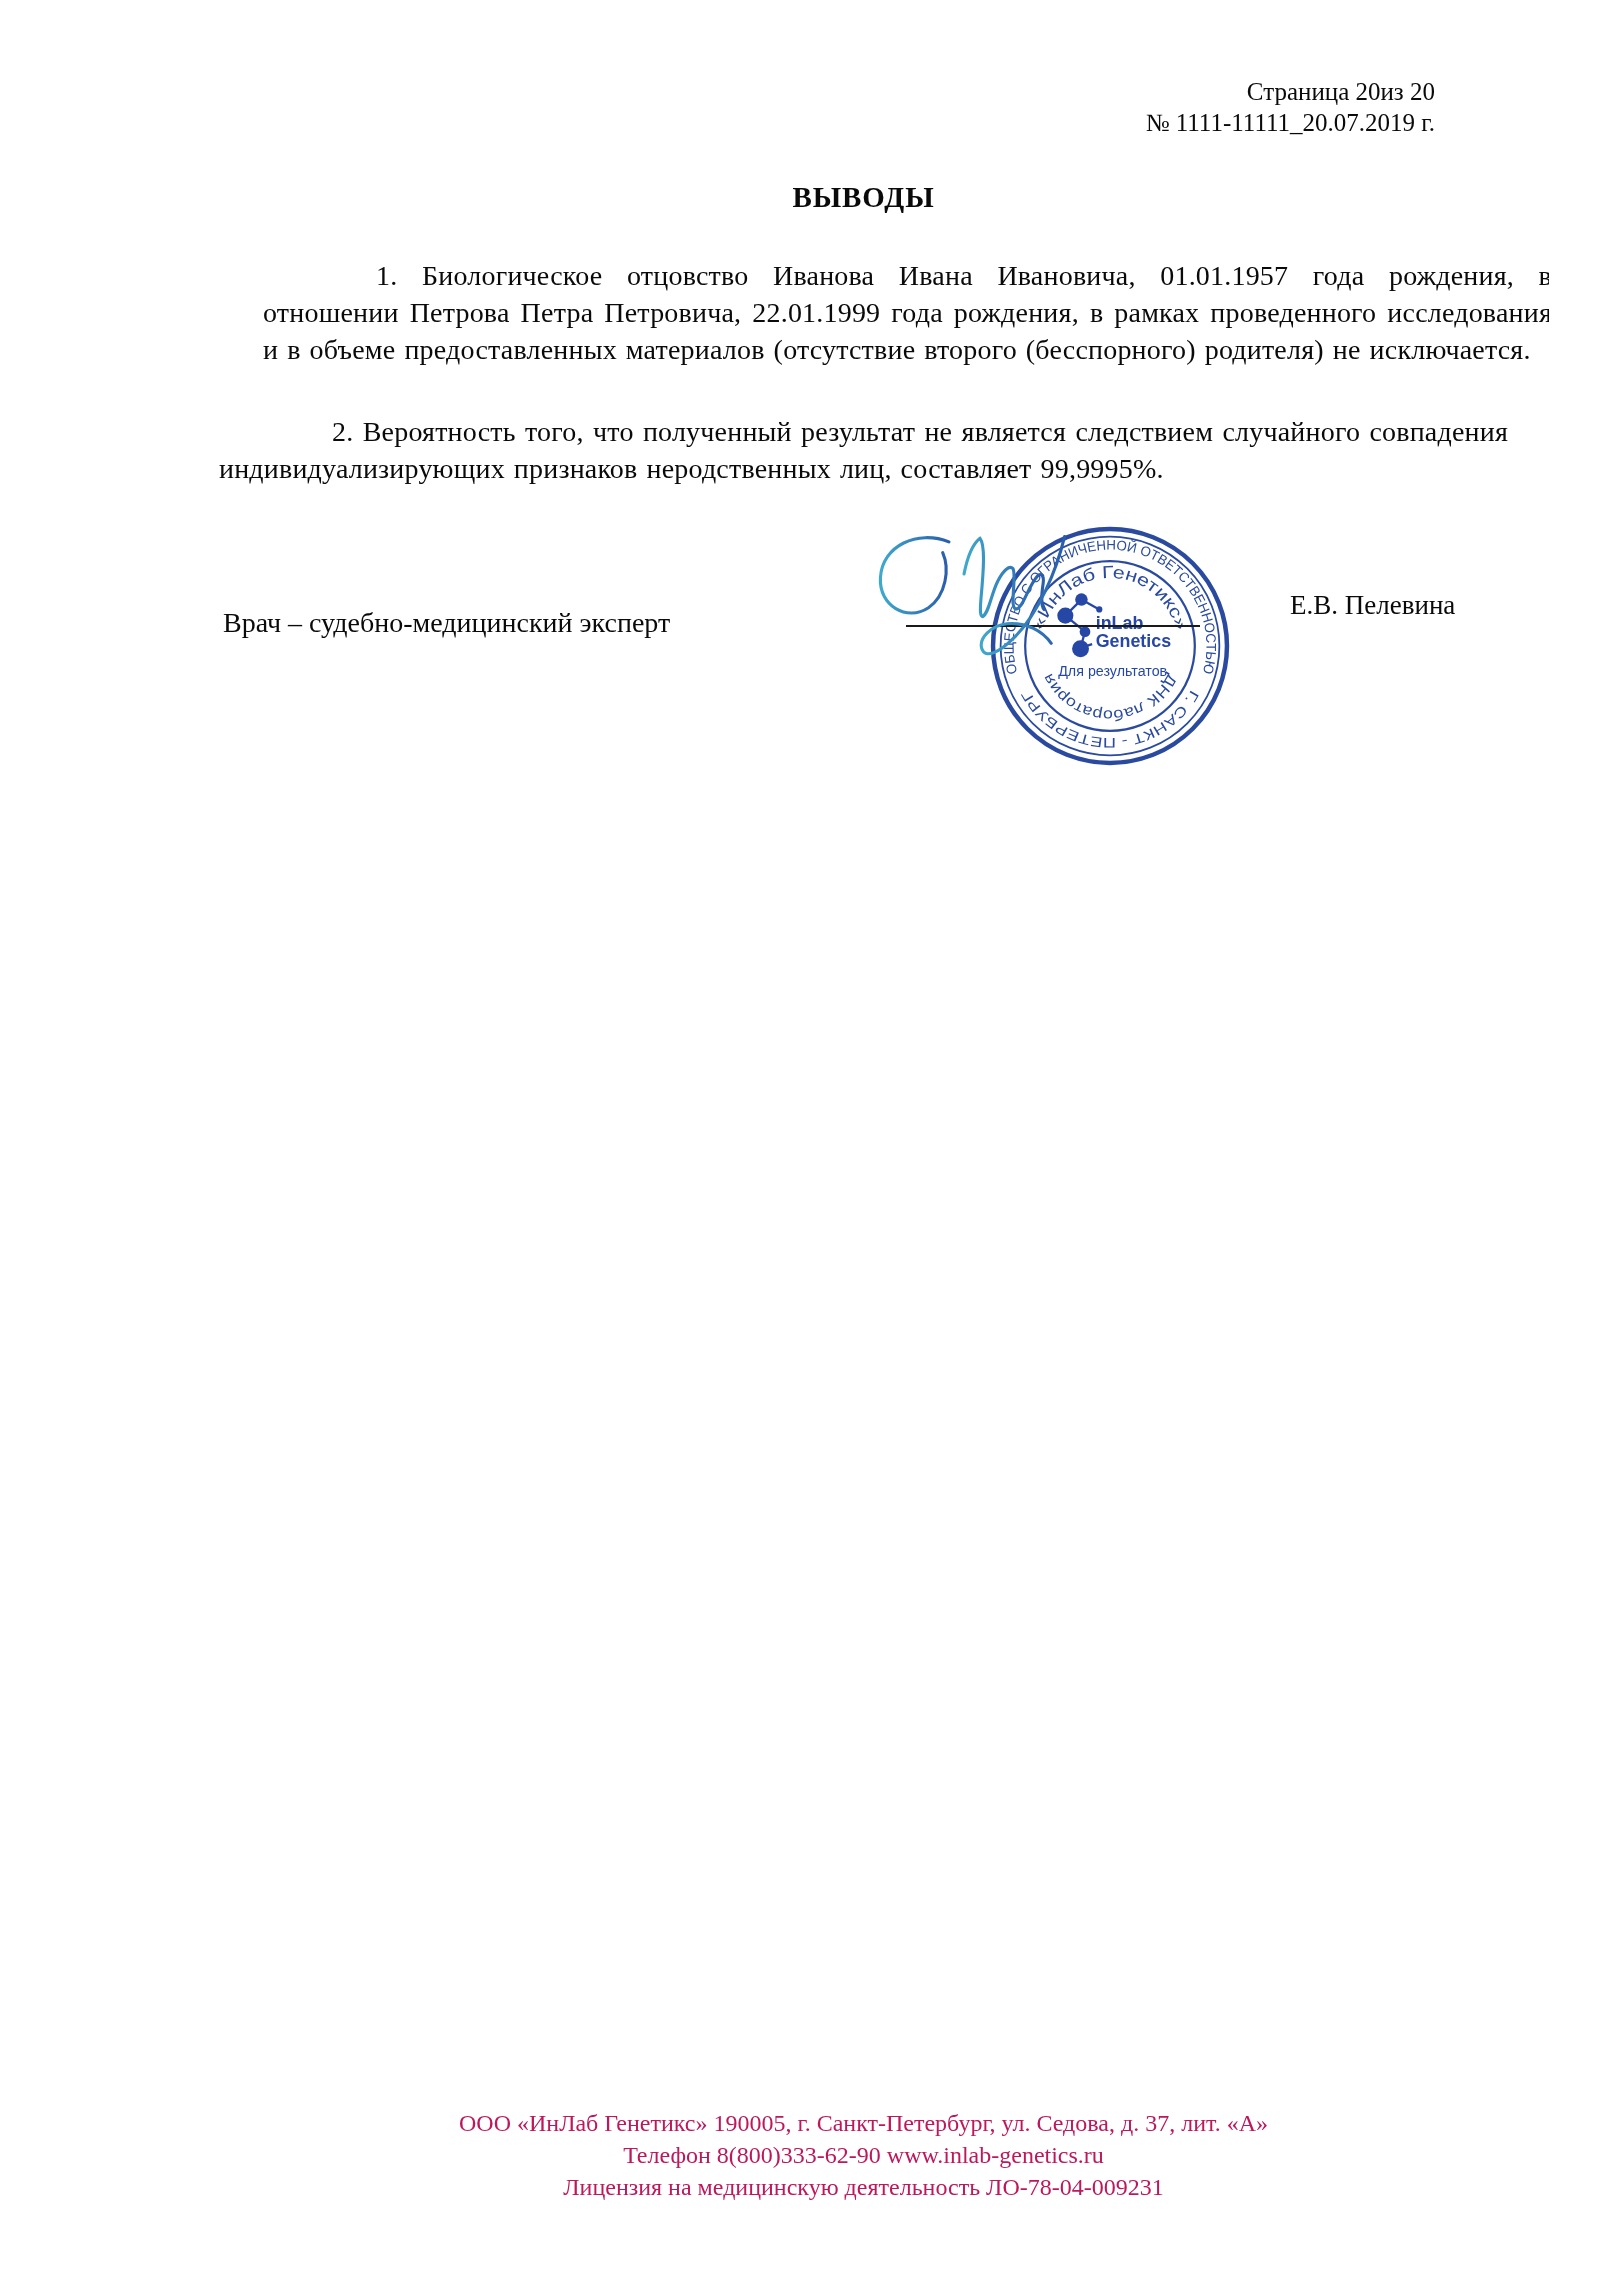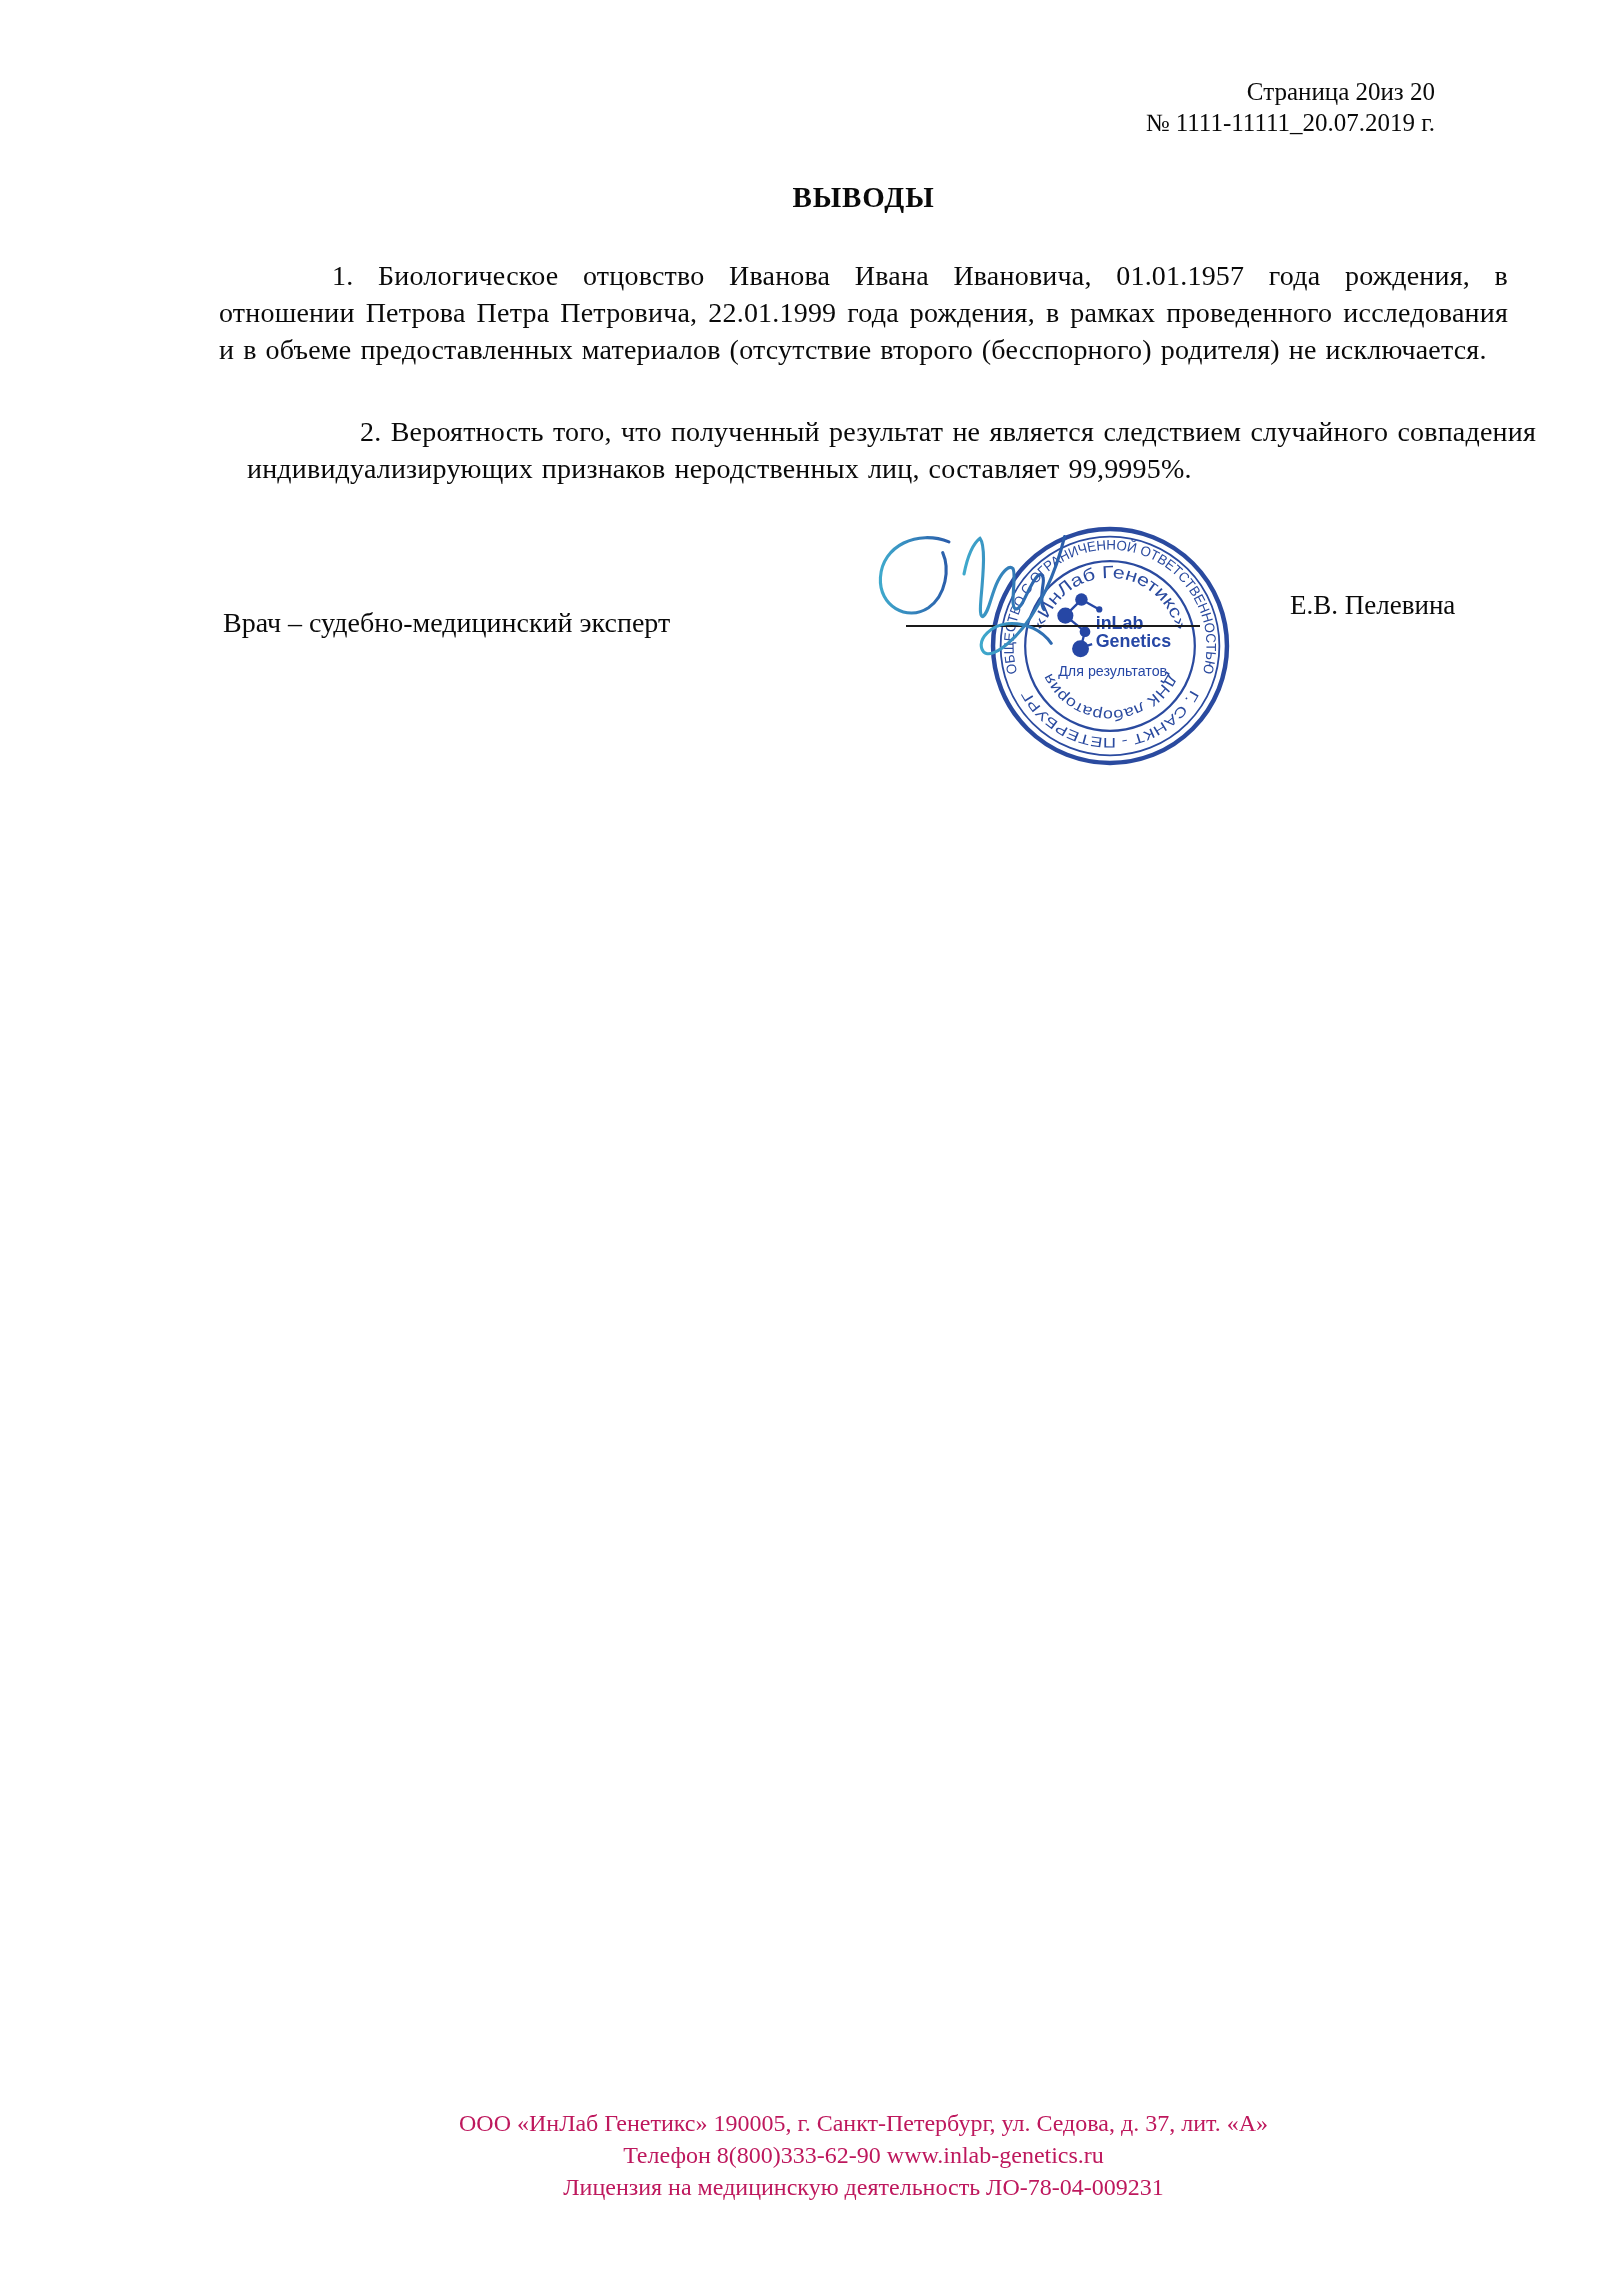--- a/index.html
+++ b/index.html
@@ -14,22 +14,22 @@
   }
   .doc-title {
     position:absolute; top:181px; left:219px; width:1289px;
     text-align:center; font-weight:bold; font-size:29px; letter-spacing:0.9px;
   }
   .para {
     position:absolute; left:219px; width:1289px;
     font-size:28px; line-height:37px; text-align:justify;
     text-indent:113px; word-spacing:1.8px; letter-spacing:0.2px;
   }
-  .p1 { top:257px; }
-  .p2 { top:413px;margin-left:28px; }
+  .p1 { top:257px;margin-left:44px; }
+  .p2 { top:413px; }
   .sig-role {
     position:absolute; left:223px; top:607px;
     font-size:28px; white-space:nowrap;
   }
   .sig-name {
     position:absolute; left:1290px; top:590px;
     font-size:27px; white-space:nowrap;
   }
   .sig-line {
     position:absolute; left:906px; top:625px; width:294px; height:1.8px;

